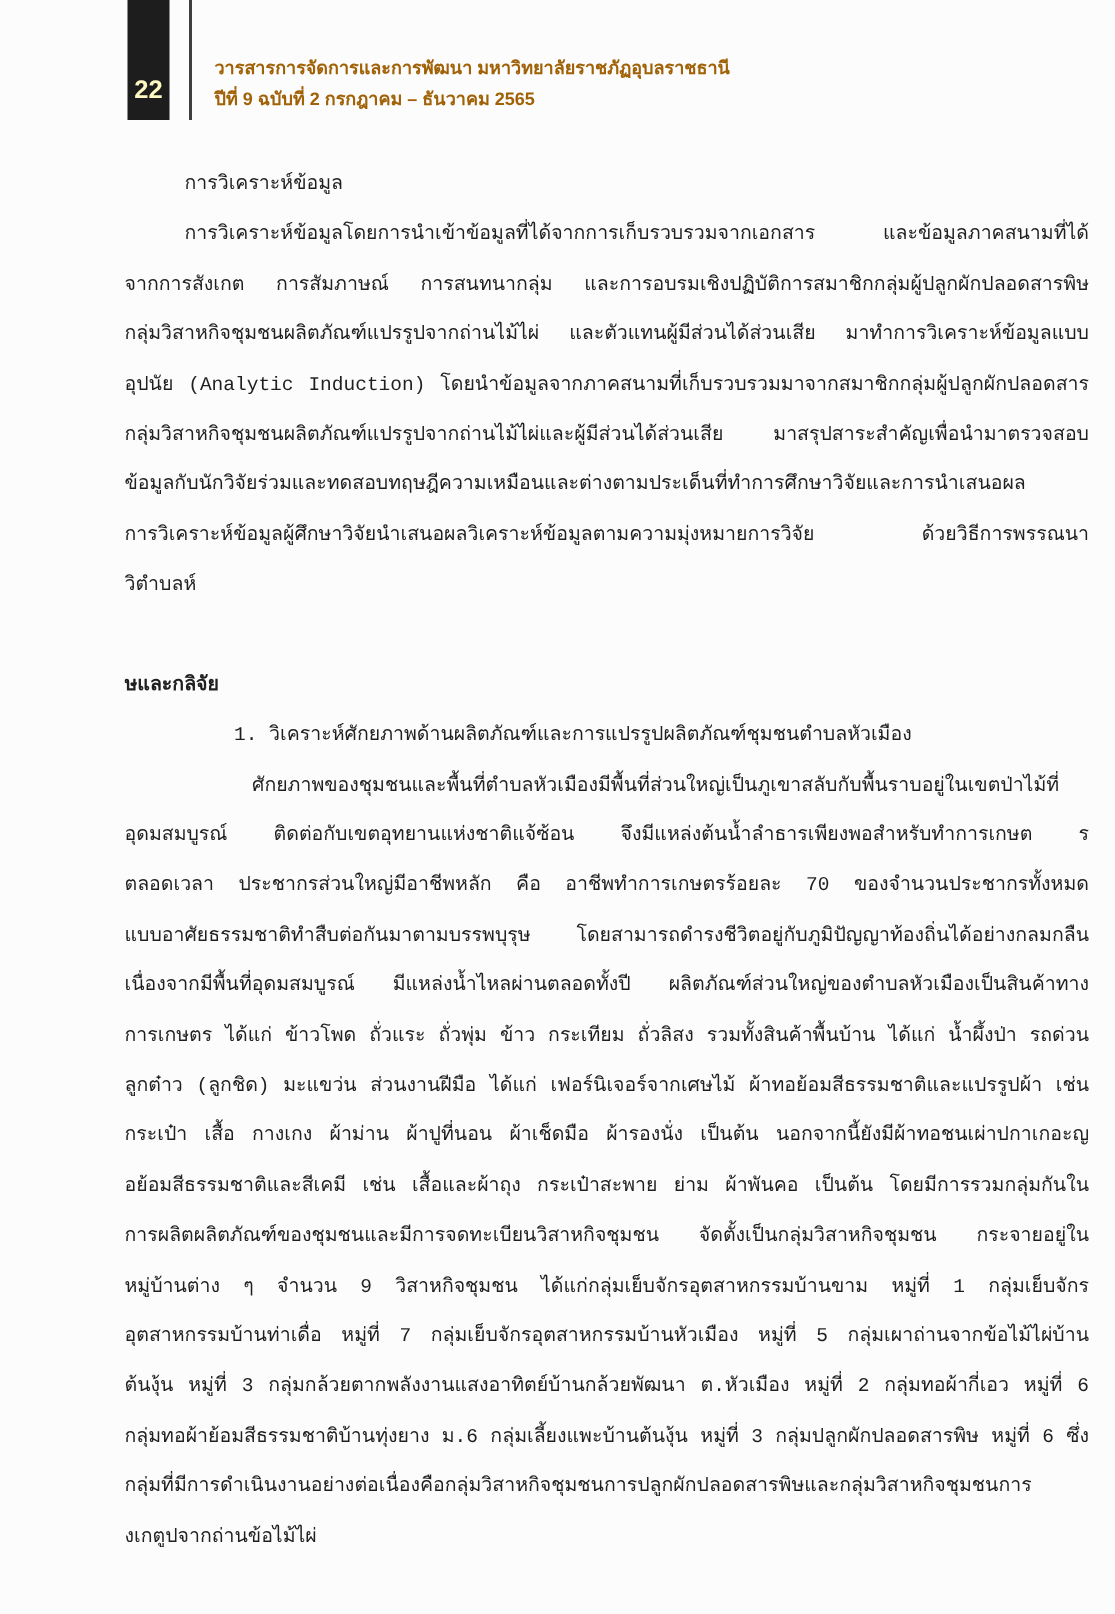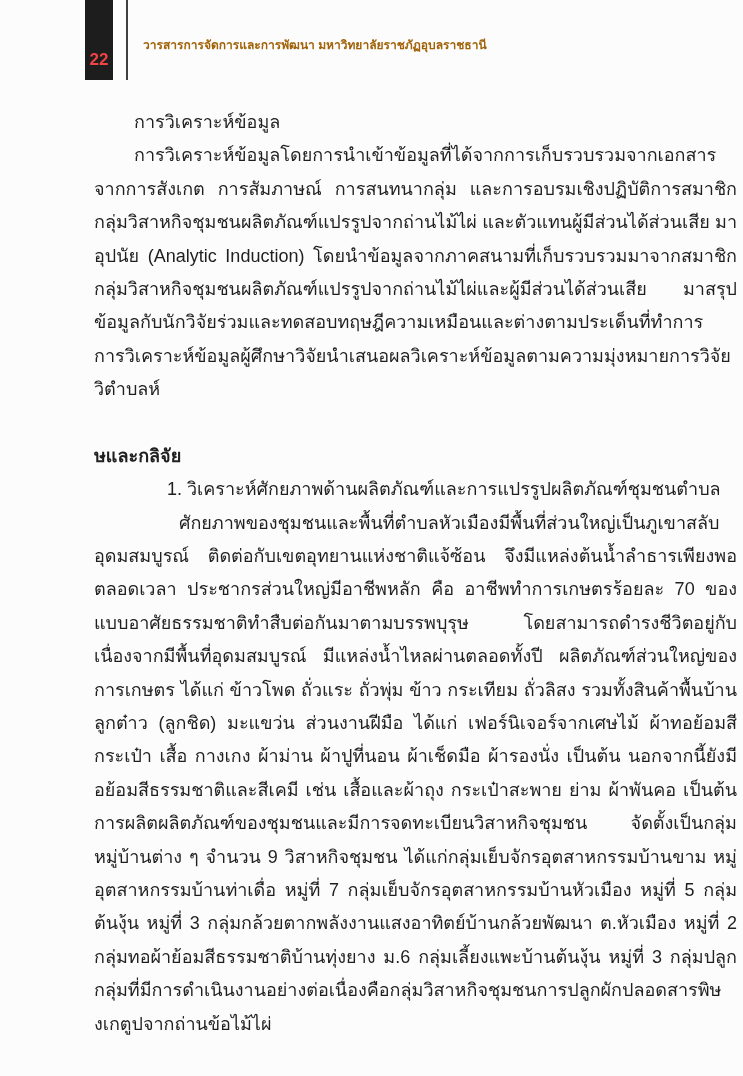--- a/index.html
+++ b/index.html
@@ -15,41 +15,43 @@
     display:flex;align-items:flex-end;justify-content:center;
     font-weight:bold;font-size:17px;padding-bottom:10px;box-sizing:border-box;
   }
   .header-divider{position:absolute;left:126px;top:0;width:2px;height:80px;}
   .header-titles{
     position:absolute;left:143px;top:35px;
     font-weight:bold;font-size:12px;line-height:21px;color:#a16207;
     white-space:nowrap;
   }
   .body-text{
-    position:absolute;left:94px;top:106px;width:643px;
-    font-size:18px;
+    position:absolute;left:83px;top:106px;width:643px;
+    font-size:13px;
+    font-family:Liberation Mono, monospace;
   }
   .line{
     height:33.4px;line-height:33.4px;
     box-sizing:border-box;overflow:hidden;
   }
   .line.j{text-align:justify;text-align-last:justify;}
   .line.b{font-weight:bold;}
 </style>
 </head>
 <body style="background: rgb(252, 252, 252); color: rgb(31, 31, 31);">
 
-<div class="pagenum-box" style="background: rgb(29, 29, 29); color: #ef4444;">
+<div class="pagenum-box" style="background: rgb(29, 29, 29); color: #fef9c3;">
   <span>22</span>
 </div>
 
 <div class="header-divider" style="background: rgb(63, 63, 63);"></div>
 
 <div class="header-titles">
   <div>วารสารการจัดการและการพัฒนา มหาวิทยาลัยราชภัฏอุบลราชธานี</div>
+  <div>ปีที่ 9 ฉบับที่ 2 กรกฎาคม – ธันวาคม 2565</div>
 </div>
 
 <div class="body-text">
     <div class="line" style="padding-left: 40px;">การวิเคราะห์ข้อมูล</div>
     <div class="line j" style="padding-left: 40px;">การวิเคราะห์ข้อมูลโดยการนำเข้าข้อมูลที่ได้จากการเก็บรวบรวมจากเอกสาร และข้อมูลภาคสนามที่ได้</div>
     <div class="line j">จากการสังเกต การสัมภาษณ์ การสนทนากลุ่ม และการอบรมเชิงปฏิบัติการสมาชิกกลุ่มผู้ปลูกผักปลอดสารพิษ</div>
     <div class="line j">กลุ่มวิสาหกิจชุมชนผลิตภัณฑ์แปรรูปจากถ่านไม้ไผ่ และตัวแทนผู้มีส่วนได้ส่วนเสีย มาทำการวิเคราะห์ข้อมูลแบบ</div>
     <div class="line j">อุปนัย (Analytic Induction) โดยนำข้อมูลจากภาคสนามที่เก็บรวบรวมมาจากสมาชิกกลุ่มผู้ปลูกผักปลอดสารพิษ</div>
     <div class="line j">กลุ่มวิสาหกิจชุมชนผลิตภัณฑ์แปรรูปจากถ่านไม้ไผ่และผู้มีส่วนได้ส่วนเสีย มาสรุปสาระสำคัญเพื่อนำมาตรวจสอบ</div>
     <div class="line j">ข้อมูลกับนักวิจัยร่วมและทดสอบทฤษฎีความเหมือนและต่างตามประเด็นที่ทำการศึกษาวิจัยและการนำเสนอผล</div>

